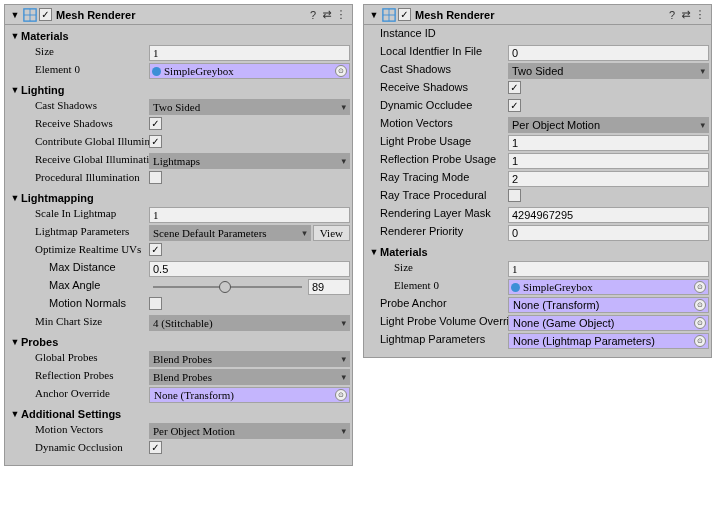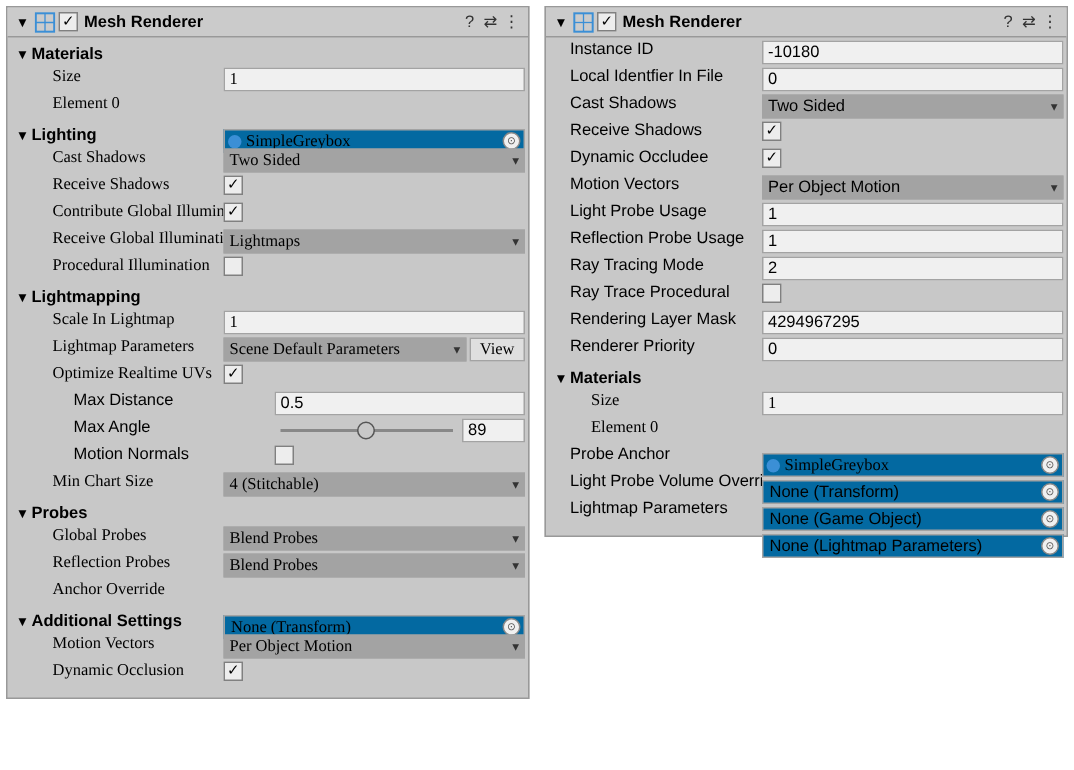--- a/index.html
+++ b/index.html
@@ -38,21 +38,21 @@
   .body { padding: 2px 2px 6px 2px; }
   .section-head {
     display:flex;align-items:center;height:18px;font-weight:bold;
     padding-left:2px;
   }
   .row {
     display:flex;align-items:flex-start;height:18px;
     padding-left: 14px;
   }
   .row.indent2 { padding-left: 28px; font-family: Liberation Serif, serif; }
-  .row.indent3 { padding-left: 42px; gap: 34px; }
+  .row.indent3 { padding-left: 42px; }
   .label {
     width: 128px;
     white-space: nowrap;
     overflow: hidden;
   }
   .row.indent2 .label { width: 114px; }
   .row.indent3 .label { width: 100px; }
   .field {
     flex:1;
     display:flex;
@@ -79,27 +79,27 @@
     position:relative;
     cursor:pointer;
     overflow:hidden;white-space:nowrap;
   }
   .dropdown::after {
     content:"▾";
     position:absolute;right:3px;font-size:9px;color:#333;
   }
   .objfield {
     height:16px;
-    background:#0369a1;
+    background:#c4b5fd;
     border:1px solid #a3a3a3;
     display:flex;align-items:center;
     padding:0 2px;
     width:100%;
     position:relative;
-    overflow:hidden;white-space:nowrap;margin-top:23px;
+    overflow:hidden;white-space:nowrap;
   }
   .objfield .dot{width:9px;height:9px;border-radius:50%;background:#3b8fd6;margin-right:3px;flex-shrink:0;}
   .objfield .picker{position:absolute;right:2px;width:12px;height:12px;border:1px solid #888;border-radius:50%;display:flex;align-items:center;justify-content:center;font-size:7px;color:#555;background:#f0f0f0;}
   .slider-track{flex:1;height:2px;background:#888;position:relative;margin:0 4px;}
   .slider-thumb{position:absolute;top:-5px;width:12px;height:12px;background:#c8c8c8;border:1px solid #555;border-radius:50%;left:44%;}
   .btn{height:16px;background:#dfdfdf;border:1px solid #a3a3a3;padding:0 6px;display:flex;align-items:center;cursor:pointer;}
 </style>
 </head>
 <body>
 
@@ -301,23 +301,20 @@
     </span>
     <span class="checkbox">✓</span>
     <span class="title">Mesh Renderer</span>
     <span class="hdr-icon">?</span>
     <span class="hdr-icon">⇄</span>
     <span class="hdr-icon">⋮</span>
   </div>
   <div class="body">
     <div class="row">
         <span class="label">Instance ID</span>
-        <div class="field">
-          <input type="text" value="-10180" style="">
-        </div>
       </div>
     <div class="row">
         <span class="label">Local Identfier In File</span>
         <div class="field">
           <input type="text" value="0" style="">
         </div>
       </div>
     <div class="row">
         <span class="label">Cast Shadows</span>
         <div class="field">

